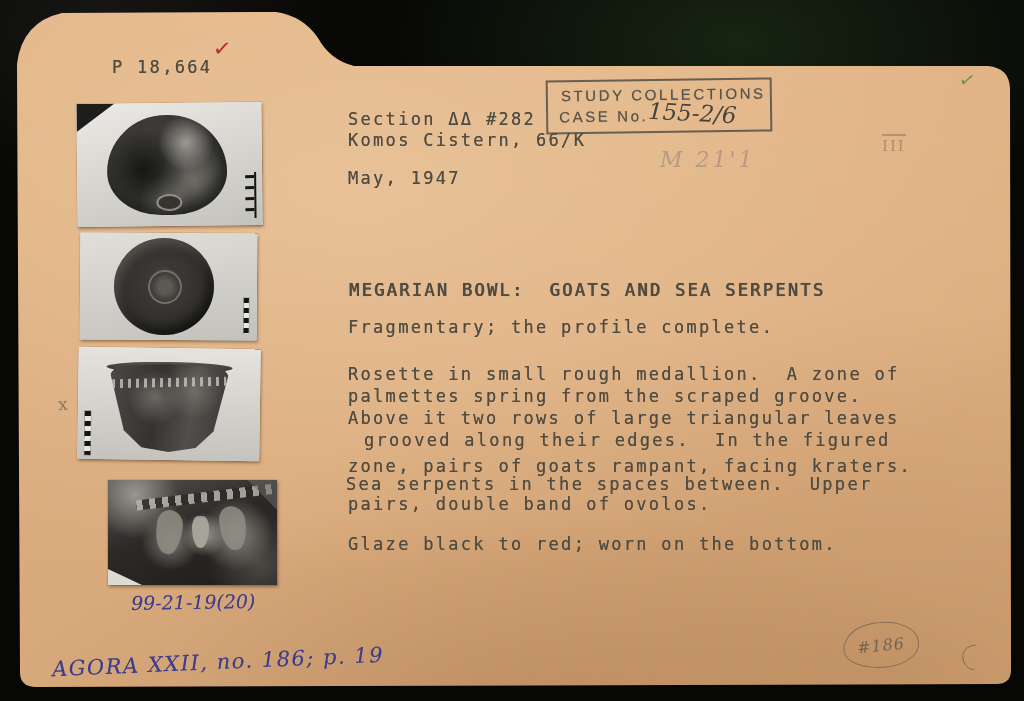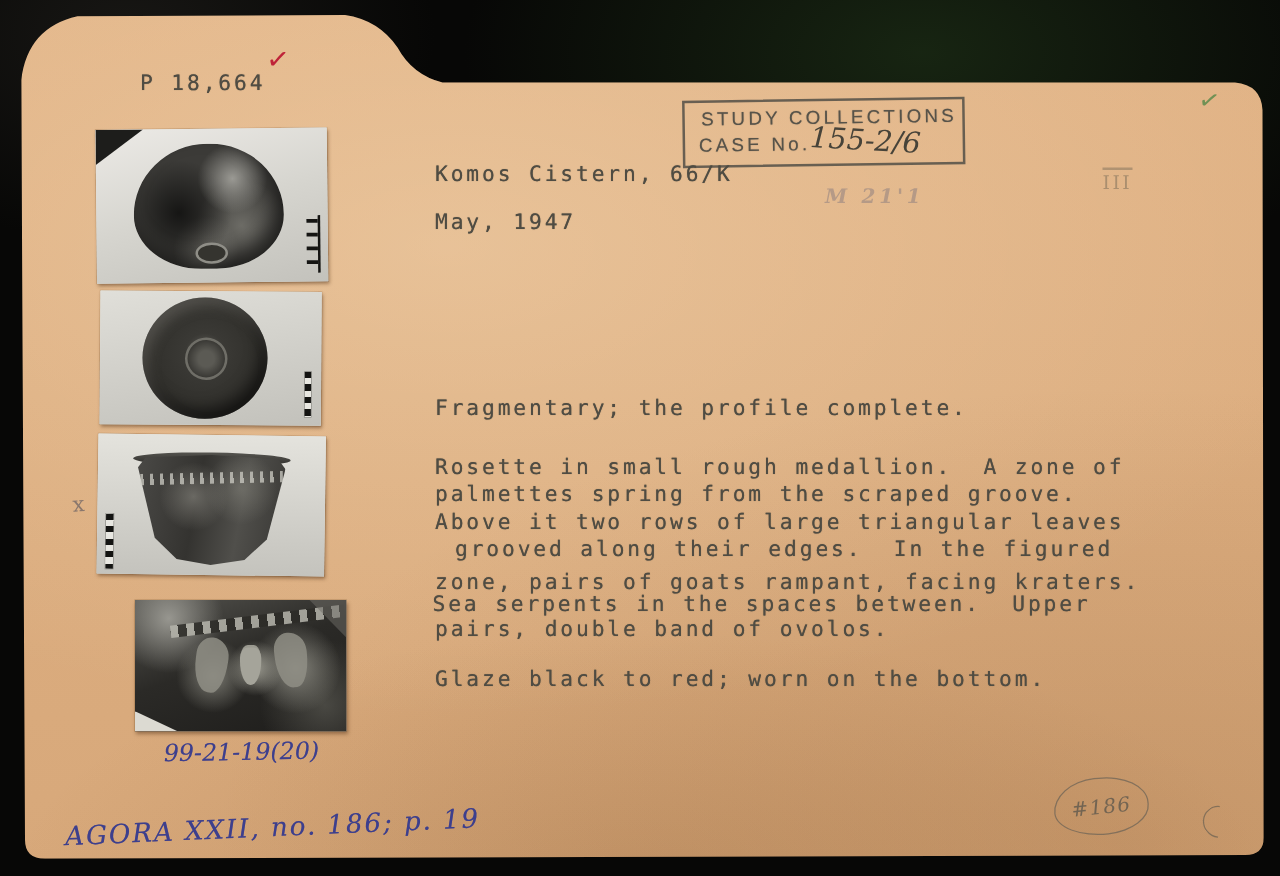--- a/index.html
+++ b/index.html
@@ -119,27 +119,29 @@
   <div class="card"></div>
 
   <div class="type" style="left:112px;top:42px;margin-top:16px;">P 18,664</div>
   <div class="check-red">✓</div>
 
   <div class="stamp">
     <div class="stamp-line" style="left:13px;top:5px;">STUDY COLLECTIONS</div>
     <div class="stamp-line" style="left:11px;top:26px;">CASE No.</div>
   </div>
   <div class="hand-pencil" style="left:648px;top:100px;font-size:23px;transform:rotate(3deg);">155-2/6</div>
-  <div class="hand-pencil faint" style="left:660px;top:147px;font-size:16px;letter-spacing:3px;font-weight:bold;">M 21'1</div>
+  <div class="hand-pencil faint" style="left:660px;top:147px;font-size:22px;letter-spacing:3px;">M 21'1</div>
   <div class="roman">III</div>
   <div class="check-green">✓</div>
 
+  <div class="type" style="left:348px;top:110px;">Section ΔΔ #282</div>
   <div class="type" style="left:348px;top:131px;">Komos Cistern, 66/K</div>
   <div class="type" style="left:348px;top:169px;">May, 1947</div>
 
+  <div class="type heavy" style="left:349px;top:281px;">MEGARIAN BOWL:  GOATS AND SEA SERPENTS</div>
   <div class="type" style="left:348px;top:318px;">Fragmentary; the profile complete.</div>
   <div>
     <div class="type" style="left:348px;top:365px;">Rosette in small rough medallion.  A zone of</div>
     <div class="type" style="left:348px;top:387px;">palmettes spring from the scraped groove.</div>
     <div class="type" style="left:348px;top:409px;">Above it two rows of large triangular leaves</div>
     <div class="type" style="left:348px;top:431px;margin-left:16px;">grooved along their edges.  In the figured</div>
     <div class="type" style="left:348px;top:457px;">zone, pairs of goats rampant, facing kraters.</div>
     <div class="type" style="left:346px;top:475px;">Sea serpents in the spaces between.  Upper</div>
     <div class="type" style="left:348px;top:495px;">pairs, double band of ovolos.</div>
   </div>

